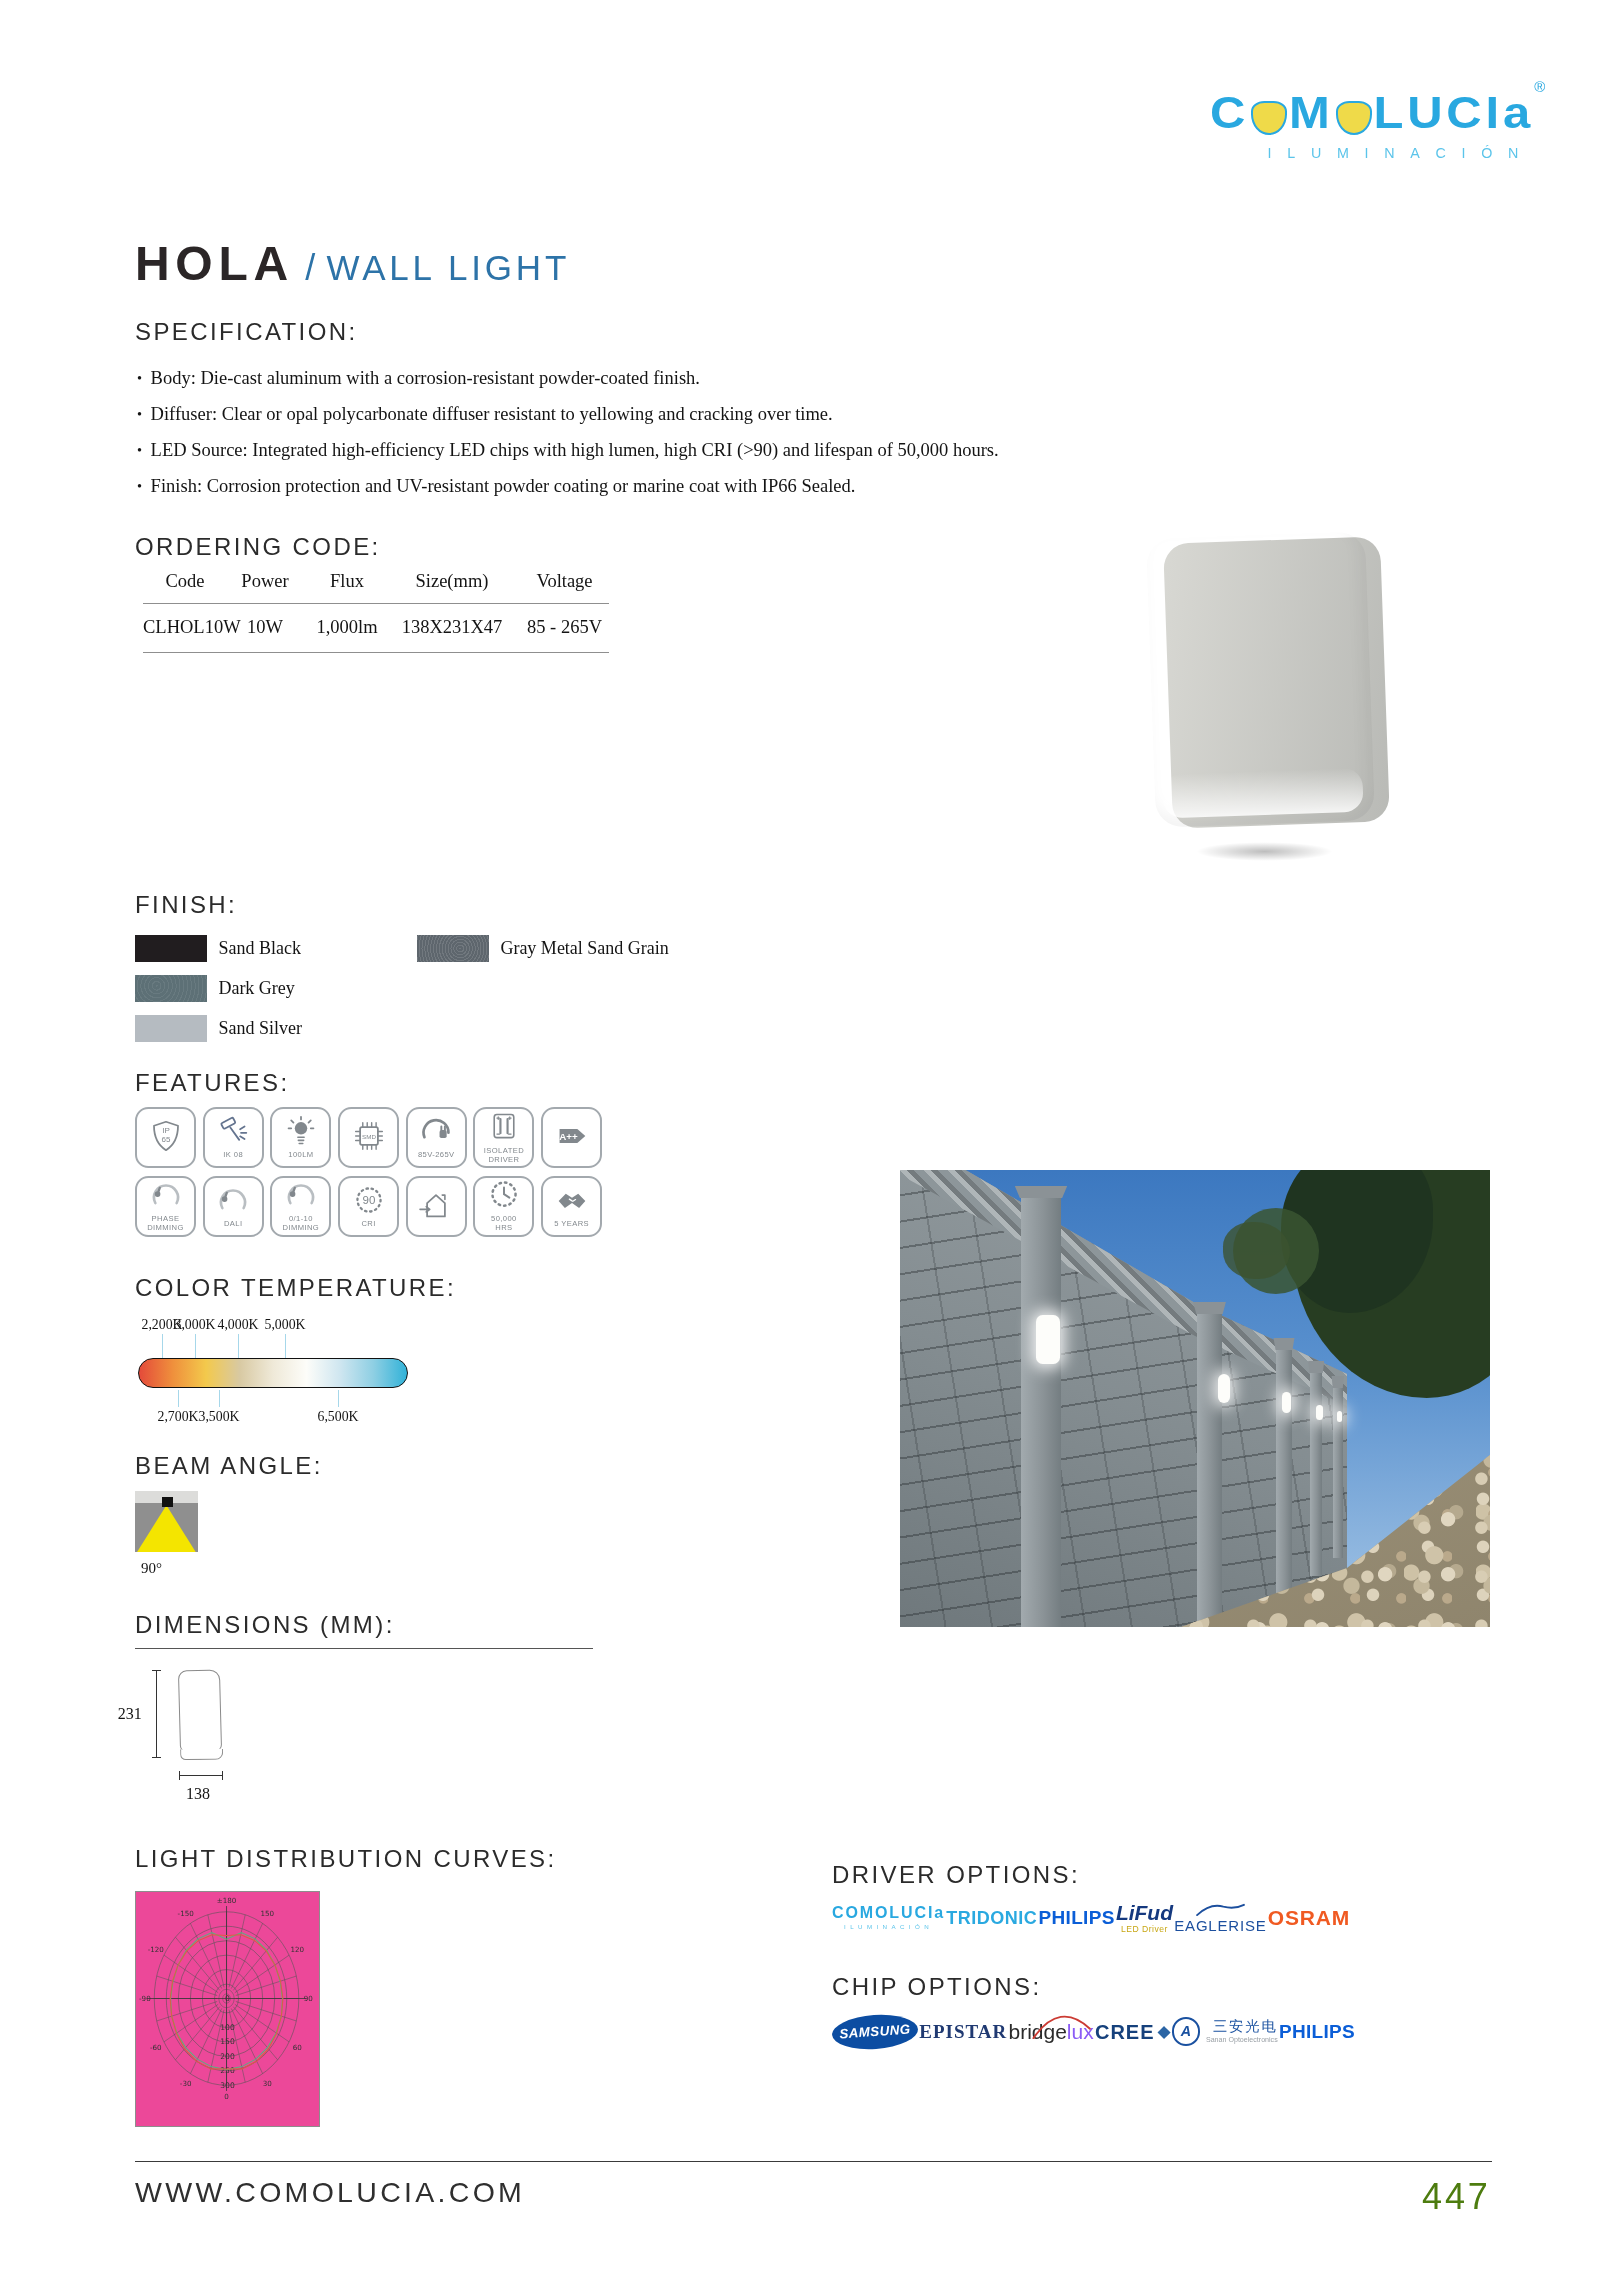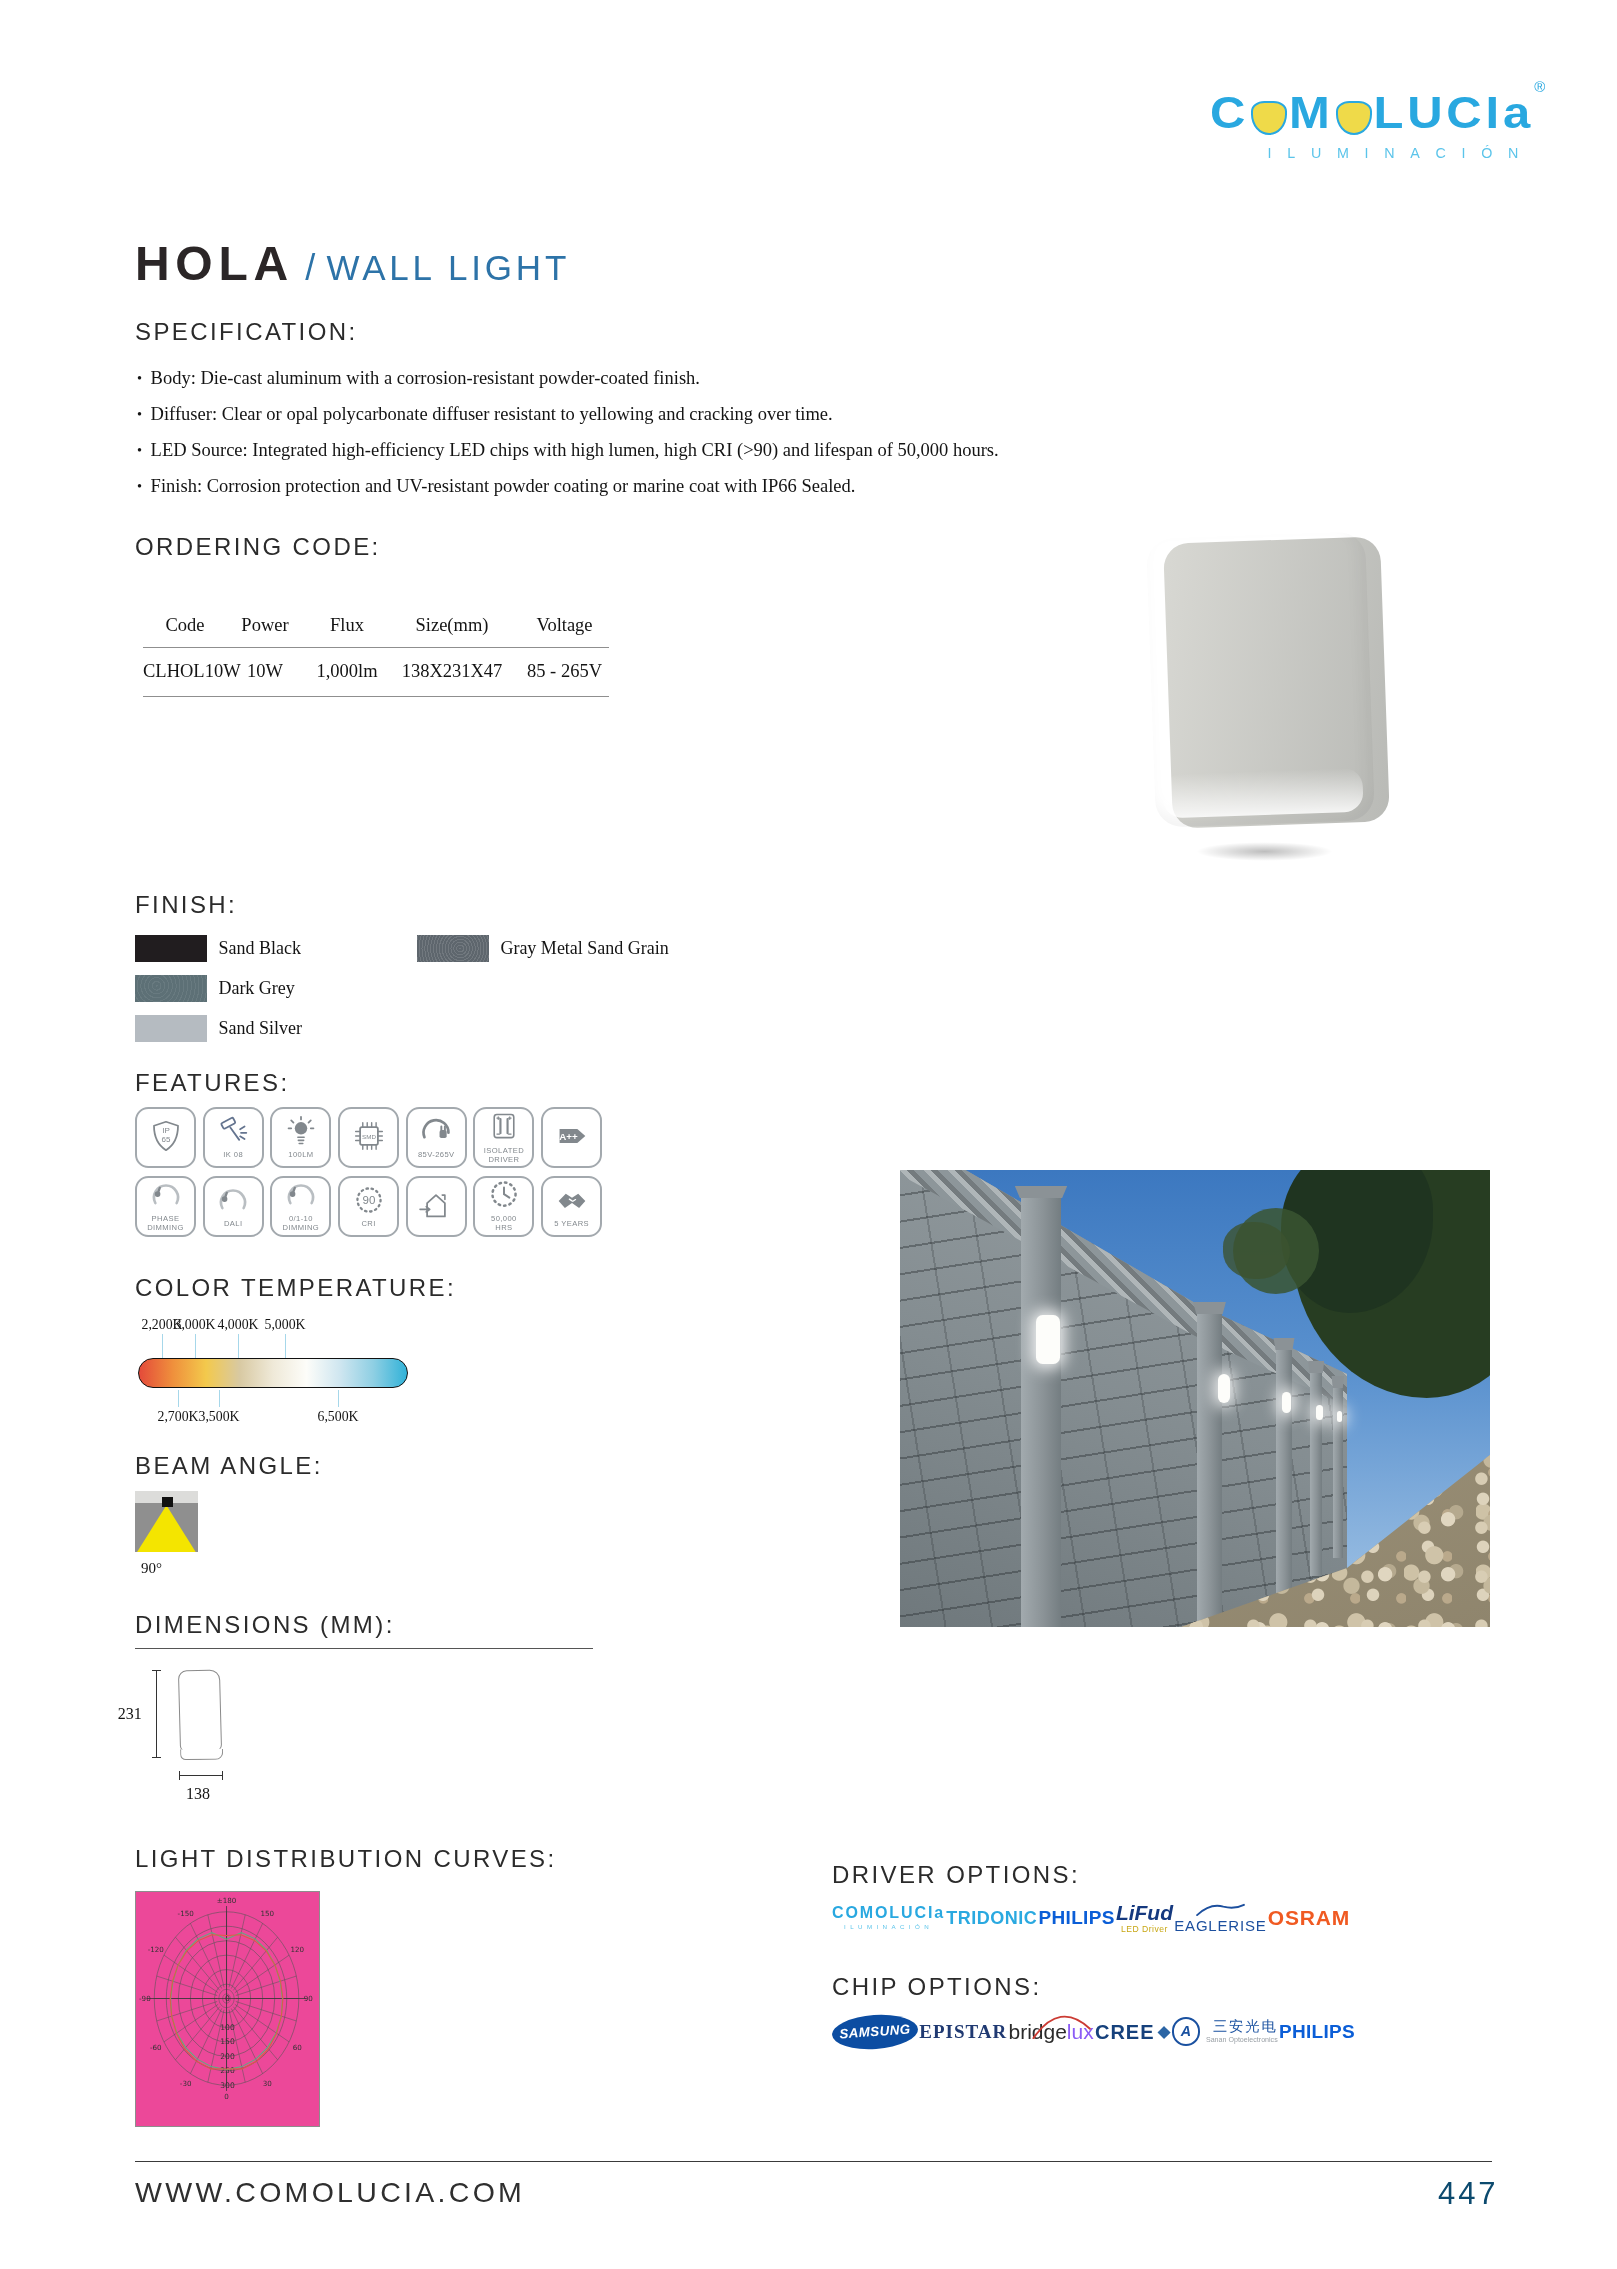--- a/index.html
+++ b/index.html
@@ -35,21 +35,21 @@
 
   
   #spec-list { position:absolute; left:137px; top:360px; width:1094px; list-style:none; }
   #spec-list li { font-family:"Liberation Serif", serif; font-size:18.5px; color:#141414; height:36px; display:flex; align-items:center; }
   #spec-list .bullet { font-size:14.3px; margin-right:8.6px; color:#141414; }
 
   
   #order-table { position:absolute; left:143px; top:565px; width:466px; font-family:"Liberation Serif", serif; font-size:18.5px; color:#141414; }
   .tr { display:grid; grid-template-columns:84px 76px 88px 122px 103px; }
   .tr > div { text-align:center; }
-  #order-head.tr > div { padding:5.7px 0 11.4px;margin-top:44px; }
+  #order-head.tr > div { padding:5.7px 0 11.4px; }
   #order-body .tr > div { padding:13.3px 0; }
   #order-body .tr { border-top:1.9px solid #8f8f8f; border-bottom:1.9px solid #8f8f8f; }
 
   
   #product-photo { position:absolute; left:1122px; top:525px; width:295px; height:354px; }
   #pp-side { position:absolute; left:46px; top:15px; width:217px; height:285px; border-radius:25px; background:linear-gradient(100deg,#d8d8d3,#b9bab6); transform:rotate(-2deg); }
   #pp-body { position:absolute; left:28.5px; top:9.5px; width:219px; height:289px; border-radius:27px; transform:rotate(-2deg);
              background:linear-gradient(118deg,#fcfcfa 0%,#f5f5f2 40%,#ececе8 65%,#e2e2de 100%);
              background:linear-gradient(118deg,#fcfcfa 0%,#f5f5f2 40%,#ececе8 65%,#e2e2de 100%);
              box-shadow: inset -5.7px -9.5px 17px rgba(0,0,0,.05); }
@@ -177,21 +177,21 @@
   .b-sanan { flex-direction:row; gap:5.7px; align-items:center; }
   .b-sanan .ring { width:28.5px; height:28.5px; border:2.9px solid #1a51a0; border-radius:50%; display:flex; align-items:center; justify-content:center;
                    color:#1a51a0; font-weight:700; font-style:italic; font-size:14.3px; }
   .b-sanan .col { display:flex; flex-direction:column; align-items:flex-end; }
   .b-sanan .txt { color:#1a51a0; font-size:14.3px; letter-spacing:1.9px; }
   .b-sanan .sub { color:#9aa0a6; font-size:7.1px; margin-top:2.9px; }
 
   
   #footer-line { position:absolute; left:135px; top:2161px; width:1357px; border-top:1.4px solid #3a3a3a; }
   #footer-site { position:absolute; left:135px; top:2176px; font-size:28.5px; letter-spacing:3.3px; color:#2f2f2f; font-weight:500; }
-  #footer-page { position:absolute; left:1422px; top:2176px; font-size:31px; letter-spacing:2.9px; color:#0c4a6e; font-weight:500;margin-left:16px; }
+  #footer-page { position:absolute; left:1422px; top:2176px; font-size:36px; letter-spacing:2.9px; color:#4d7c0f; font-weight:500; }
 </style>
 </head>
 <body>
 
 <div class="page">
 
   <div id="logo">
     <div id="logo-letters">
         <span class="lg-ch">C</span>
         <span class="pick"></span>

